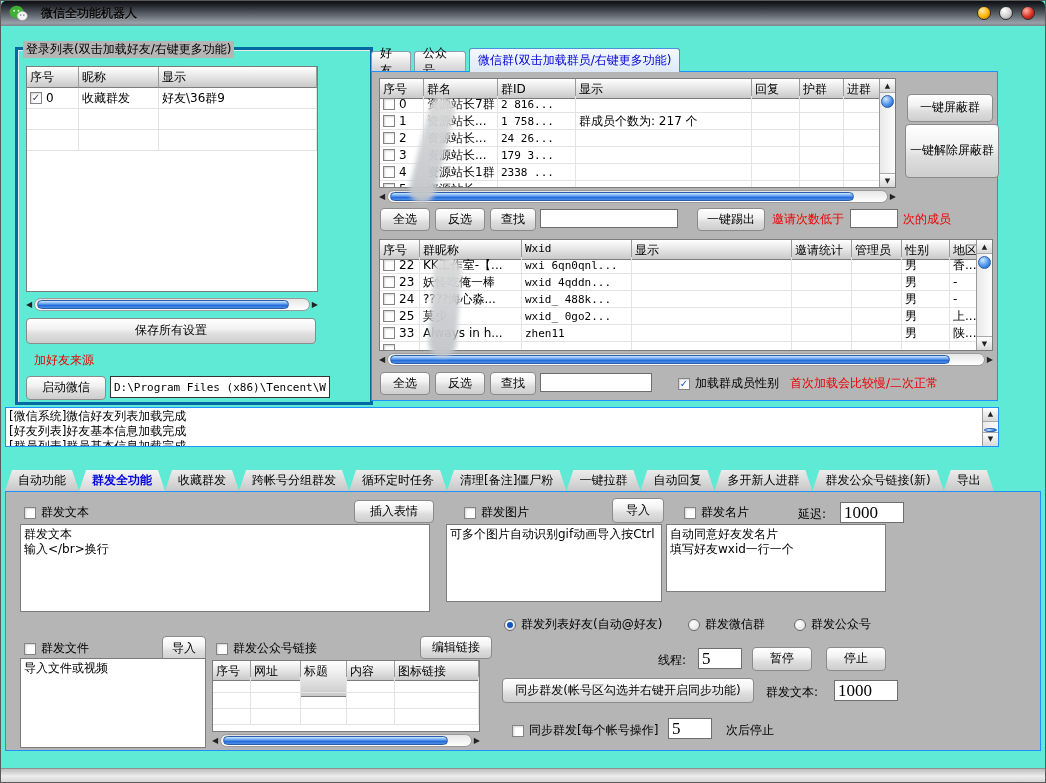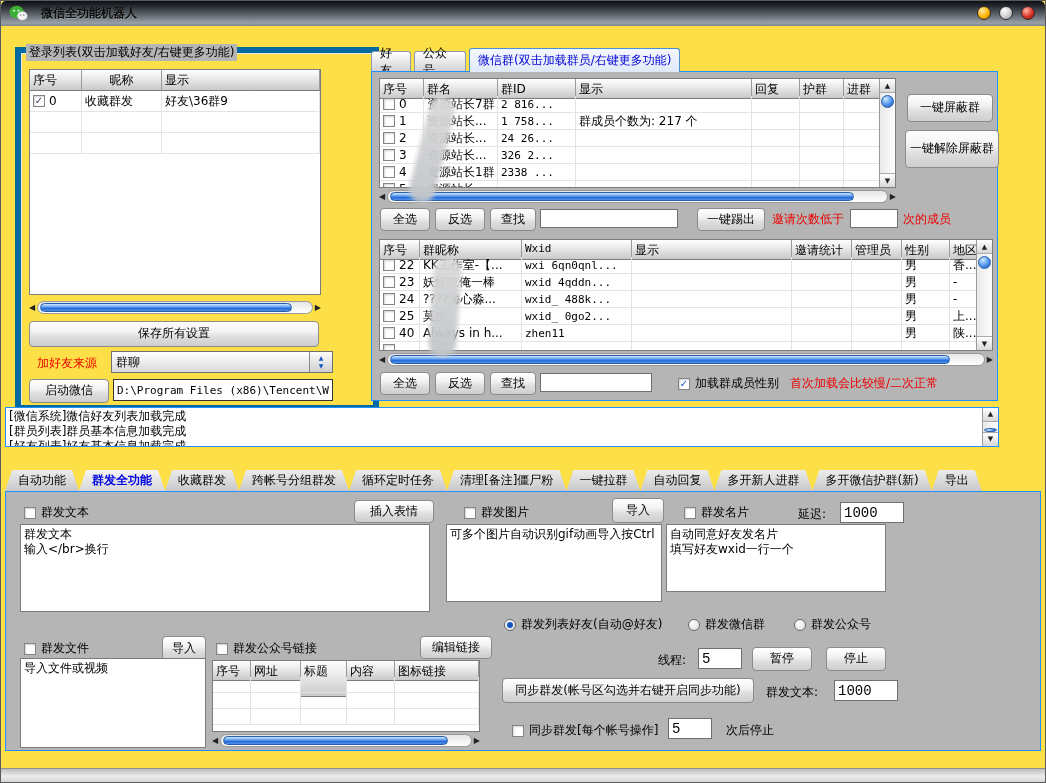--- a/index.html
+++ b/index.html
@@ -1,47 +1,47 @@
 <!DOCTYPE html>
 <html><head>
 <meta charset="utf-8">
 <style>
   html,body{margin:0;padding:0;background:#8f8f8f;}
-  #app{position:relative;width:1046px;height:783px;background:#fde047;
+  #app{position:relative;width:1046px;height:783px;background:#5eead4;
        font-family:"DejaVu Sans",sans-serif;font-size:12px;color:#000;
        border:1px solid #5a5a5a;box-sizing:border-box;overflow:hidden;}
   .abs{position:absolute;}
   
   .titlebar{position:absolute;left:0;top:0;right:0;height:25px;
     background:linear-gradient(180deg,#0b0e13 0%,#23272d 18%,#5f656c 55%,#9aa0a7 88%,#7e848b 100%);
     display:flex;align-items:center;border-radius:5px 5px 0 0;}
   .title-text{font-weight:bold;color:#0a0a0a;margin-left:8px;text-shadow:0 1px 0 rgba(255,255,255,.25);}
   .winbtns{position:absolute;right:10px;top:5px;display:flex;gap:8px;}
   .winbtn{width:14px;height:14px;border-radius:50%;border:1px solid #2c2c2c;box-sizing:border-box;}
   .winbtn.min{background:radial-gradient(circle at 35% 30%,#ffe9a6,#ffb300 55%,#a96d00);}
   .winbtn.max{background:radial-gradient(circle at 35% 30%,#ffffff,#cfcfcf 55%,#8a8a8a);}
   .winbtn.close{background:radial-gradient(circle at 35% 30%,#ffb3a6,#d93326 55%,#7e120b);}
   
   .btn{position:absolute;display:flex;align-items:center;justify-content:center;text-align:center;
     background:linear-gradient(180deg,#ffffff 0%,#f2f2f2 40%,#dedede 62%,#cecece 100%);
     border:1px solid #8b8b8b;border-radius:4px;box-shadow:inset 0 1px 0 #fff;line-height:1.1;cursor:pointer;}
-  .field{position:absolute;background:#fff;border:1px solid #6f6f6f;font-family:Liberation Mono, monospace;
-    font-size:14px;padding:1px 3px;box-sizing:border-box;}
+  .field{position:absolute;background:#fff;border:1px solid #6f6f6f;font-family:Liberation Serif, serif;
+    font-size:17px;padding:1px 3px;box-sizing:border-box;}
   .red{color:#ee0000;}
   .checkrow{position:absolute;display:flex;align-items:center;gap:5px;white-space:nowrap;}
   .box{width:12px;height:12px;background:#fff;border:1px solid #848484;box-sizing:border-box;
     display:inline-flex;align-items:center;justify-content:center;font-size:10px;line-height:1;
     box-shadow:inset 1px 1px 2px rgba(0,0,0,.18);}
   .box .ck{color:#1455c0;font-weight:bold;}
   .box .ck.dark{color:#333a55;}
   .radio{width:12px;height:12px;border-radius:50%;border:1px solid #6b6b6b;box-sizing:border-box;
     background:radial-gradient(circle at 35% 30%,#fff,#dcdcdc);display:inline-flex;align-items:center;justify-content:center;}
   .radio .dot{width:6px;height:6px;border-radius:50%;background:#1455c0;}
   
-  .groupbox{position:absolute;border:6px solid #0369a1;box-shadow:inset 1px 1px 0 #e9e9e9;}
+  .groupbox{position:absolute;border:3px solid #0369a1;box-shadow:inset 1px 1px 0 #e9e9e9;}
   .gb-legend{position:absolute;top:-9px;left:5px;background:#b5b5b5;padding:0 3px;white-space:nowrap;}
   .bluepanel{position:absolute;border:1px solid #1e90ff;background:#b5b5b5;box-sizing:border-box;}
   
   .tbl{position:absolute;background:#fff;border:1px solid #7c7c7c;box-sizing:border-box;overflow:hidden;}
   .tgrid{position:absolute;left:0;top:0;bottom:0;display:grid;align-content:start;}
   .th{background:linear-gradient(180deg,#ffffff 0%,#e8e8e8 45%,#c9c9c9 100%);
     border-right:1px solid #9a9a9a;border-bottom:1px solid #7d7d7d;
     padding:2px 3px;white-space:nowrap;overflow:hidden;box-sizing:border-box;}
   .td{border-right:1px solid #e3e3e3;border-bottom:1px solid #e3e3e3;padding:1px 3px;
     white-space:nowrap;overflow:hidden;box-sizing:border-box;display:flex;align-items:center;gap:4px;}
@@ -103,21 +103,21 @@
       <span class="winbtn close"></span>
     </div>
   </div>
 
   <div class="groupbox" style="left:14px;top:46px;width:352px;height:352px">
     <span class="gb-legend">登录列表(双击加载好友/右键更多功能)</span>
 
     <div class="tbl" style="left:8px;top:16px;width:292px;height:226px">
       <div class="tgrid" style="right:0;grid-template-columns:52px 80px 158px;grid-auto-rows:21px">
         <div class="th">序号</div>
-        <div class="th" style="text-align:center">昵称</div>
+        <div class="th" style="text-align:left">昵称</div>
         <div class="th">显示</div>
         <div class="td">
           <span class="box">
               <span class="ck dark">✓</span>
             </span>
           <span>0</span>
         </div>
         <div class="td">收藏群发</div>
         <div class="td">好友\36群9</div>
         <div class="td"></div>
@@ -133,27 +133,20 @@
       <span class="h-arrow">◀</span>
       <div class="h-track">
           <div class="h-thumb" style="width:92%"></div>
         </div>
       <span class="h-arrow">▶</span>
     </div>
 
     <div class="btn" style="left:8px;top:268px;width:288px;height:24px">保存所有设置</div>
 
     <span class="red abs" style="left:16px;top:302px">加好友来源</span>
-    <div class="combo" style="left:90px;top:298px;width:222px;height:22px">
-      <span class="val">群聊</span>
-      <span class="spin">
-        <span>▲</span>
-          <span>▼</span>
-      </span>
-    </div>
 
     <div class="btn" style="left:8px;top:326px;width:78px;height:22px">启动微信</div>
     <input class="field mono" style="left: 92px; top: 326px; width: 220px; height: 22px; border-color: rgb(51, 51, 51);" value="D:\Program Files (x86)\Tencent\We">
   </div>
 
   <div class="rtab" style="left:370px;top:50px;width:40px">好友</div>
   <div class="rtab" style="left:413px;top:50px;width:52px">公众号</div>
   <div class="rtab active" style="left:468px;top:47px">微信群(双击加载群员/右键更多功能)</div>
 
   <div class="bluepanel" style="left:370px;top:70px;width:627px;height:330px">
@@ -199,21 +192,21 @@
         <div class="td"></div>
         <div class="td"></div>
           <div class="td"></div>
           <div class="td"></div>
 
         <div class="td">
             <span class="box"></span>
             <span>3</span>
           </div>
         <div class="td">资源站长...</div>
-        <div class="td mono">326 2...</div>
+        <div class="td mono">179 3...</div>
         <div class="td"></div>
         <div class="td"></div>
           <div class="td"></div>
           <div class="td"></div>
 
         <div class="td">
             <span class="box"></span>
             <span>4</span>
           </div>
         <div class="td">资源站长1群</div>
@@ -242,21 +235,21 @@
     </div>
     <div class="hscroll" style="left:7px;top:118px;width:517px">
       <span class="h-arrow">◀</span>
       <div class="h-track">
           <div class="h-thumb" style="width:93%"></div>
         </div>
       <span class="h-arrow">▶</span>
     </div>
 
     <div class="btn" style="left:535px;top:22px;width:84px;height:26px">一键屏蔽群</div>
-    <div class="btn" style="left:533px;top:58px;width:88px;height:36px;padding:0 2px">一键解除屏蔽群</div>
+    <div class="btn" style="left:533px;top:52px;width:88px;height:36px;padding:8px 2px">一键解除屏蔽群</div>
 
     <div class="btn" style="left:8px;top:136px;width:48px;height:21px">全选</div>
     <div class="btn" style="left:63px;top:136px;width:48px;height:21px">反选</div>
     <div class="btn" style="left:118px;top:136px;width:44px;height:21px">查找</div>
     <input class="field" style="left: 168px; top: 137px; width: 138px; height: 19px;">
     <div class="btn" style="left:325px;top:136px;width:66px;height:21px">一键踢出</div>
     <span class="red abs" style="left:400px;top:139px">邀请次数低于</span>
     <input class="field" style="left: 478px; top: 137px; width: 48px; height: 19px;">
     <span class="red abs" style="left:531px;top:139px">次的成员</span>
 
@@ -314,21 +307,21 @@
         <div class="td">莫少</div>
         <div class="td mono">wxid_ 0go2...</div>
         <div class="td"></div>
           <div class="td"></div>
           <div class="td"></div>
         <div class="td">男</div>
         <div class="td">上...</div>
 
         <div class="td">
             <span class="box"></span>
-            <span>40</span>
+            <span>33</span>
           </div>
         <div class="td">Always in h...</div>
         <div class="td mono">zhen11</div>
         <div class="td"></div>
           <div class="td"></div>
           <div class="td"></div>
         <div class="td">男</div>
         <div class="td">陕...</div>
 
         <div class="td">
@@ -367,40 +360,40 @@
       <span>加载群成员性别</span>
     </div>
     <span class="red abs" style="left:418px;top:303px">首次加载会比较慢/二次正常</span>
   </div>
 
   <div class="smudge" style="left:418px;top:95px;width:26px;height:108px;transform:rotate(14deg)"></div>
   <div class="smudge" style="left:430px;top:256px;width:28px;height:100px;transform:rotate(4deg)"></div>
 
   <div class="logbox" style="left:4px;top:406px;width:994px;height:40px">
     <div>[微信系统]微信好友列表加载完成</div>
+    <div>[好友列表]好友基本信息加载完成</div>
     <div>[群员列表]群员基本信息加载完成</div>
-    <div>[好友列表]好友基本信息加载完成</div>
     <div class="vscroll" style="border-left:1px solid #9a9a9a">
       <span class="sb-btn">▲</span>
       <span class="sb-ball" style="margin-top:6px"></span>
       <span class="sb-btn bottom">▼</span>
     </div>
   </div>
 
   <div class="abs" style="left:4px;top:469px;width:1036px;height:21px;display:flex">
     <span class="btab">自动功能</span>
     <span class="btab active">群发全功能</span>
     <span class="btab">收藏群发</span>
     <span class="btab">跨帐号分组群发</span>
     <span class="btab">循环定时任务</span>
     <span class="btab">清理[备注]僵尸粉</span>
     <span class="btab">一键拉群</span>
     <span class="btab">自动回复</span>
     <span class="btab">多开新人进群</span>
-    <span class="btab">多开微信护群(新)</span>
+    <span class="btab">群发公众号链接(新)</span>
     <span class="btab">导出</span>
   </div>
 
   <div class="bluepanel" style="left:4px;top:490px;width:1036px;height:260px">
 
     <div class="checkrow" style="left:18px;top:12px">
       <span class="box"></span>
       <span>群发文本</span>
     </div>
     <div class="btn" style="left:348px;top:8px;width:78px;height:21px">插入表情</div>

